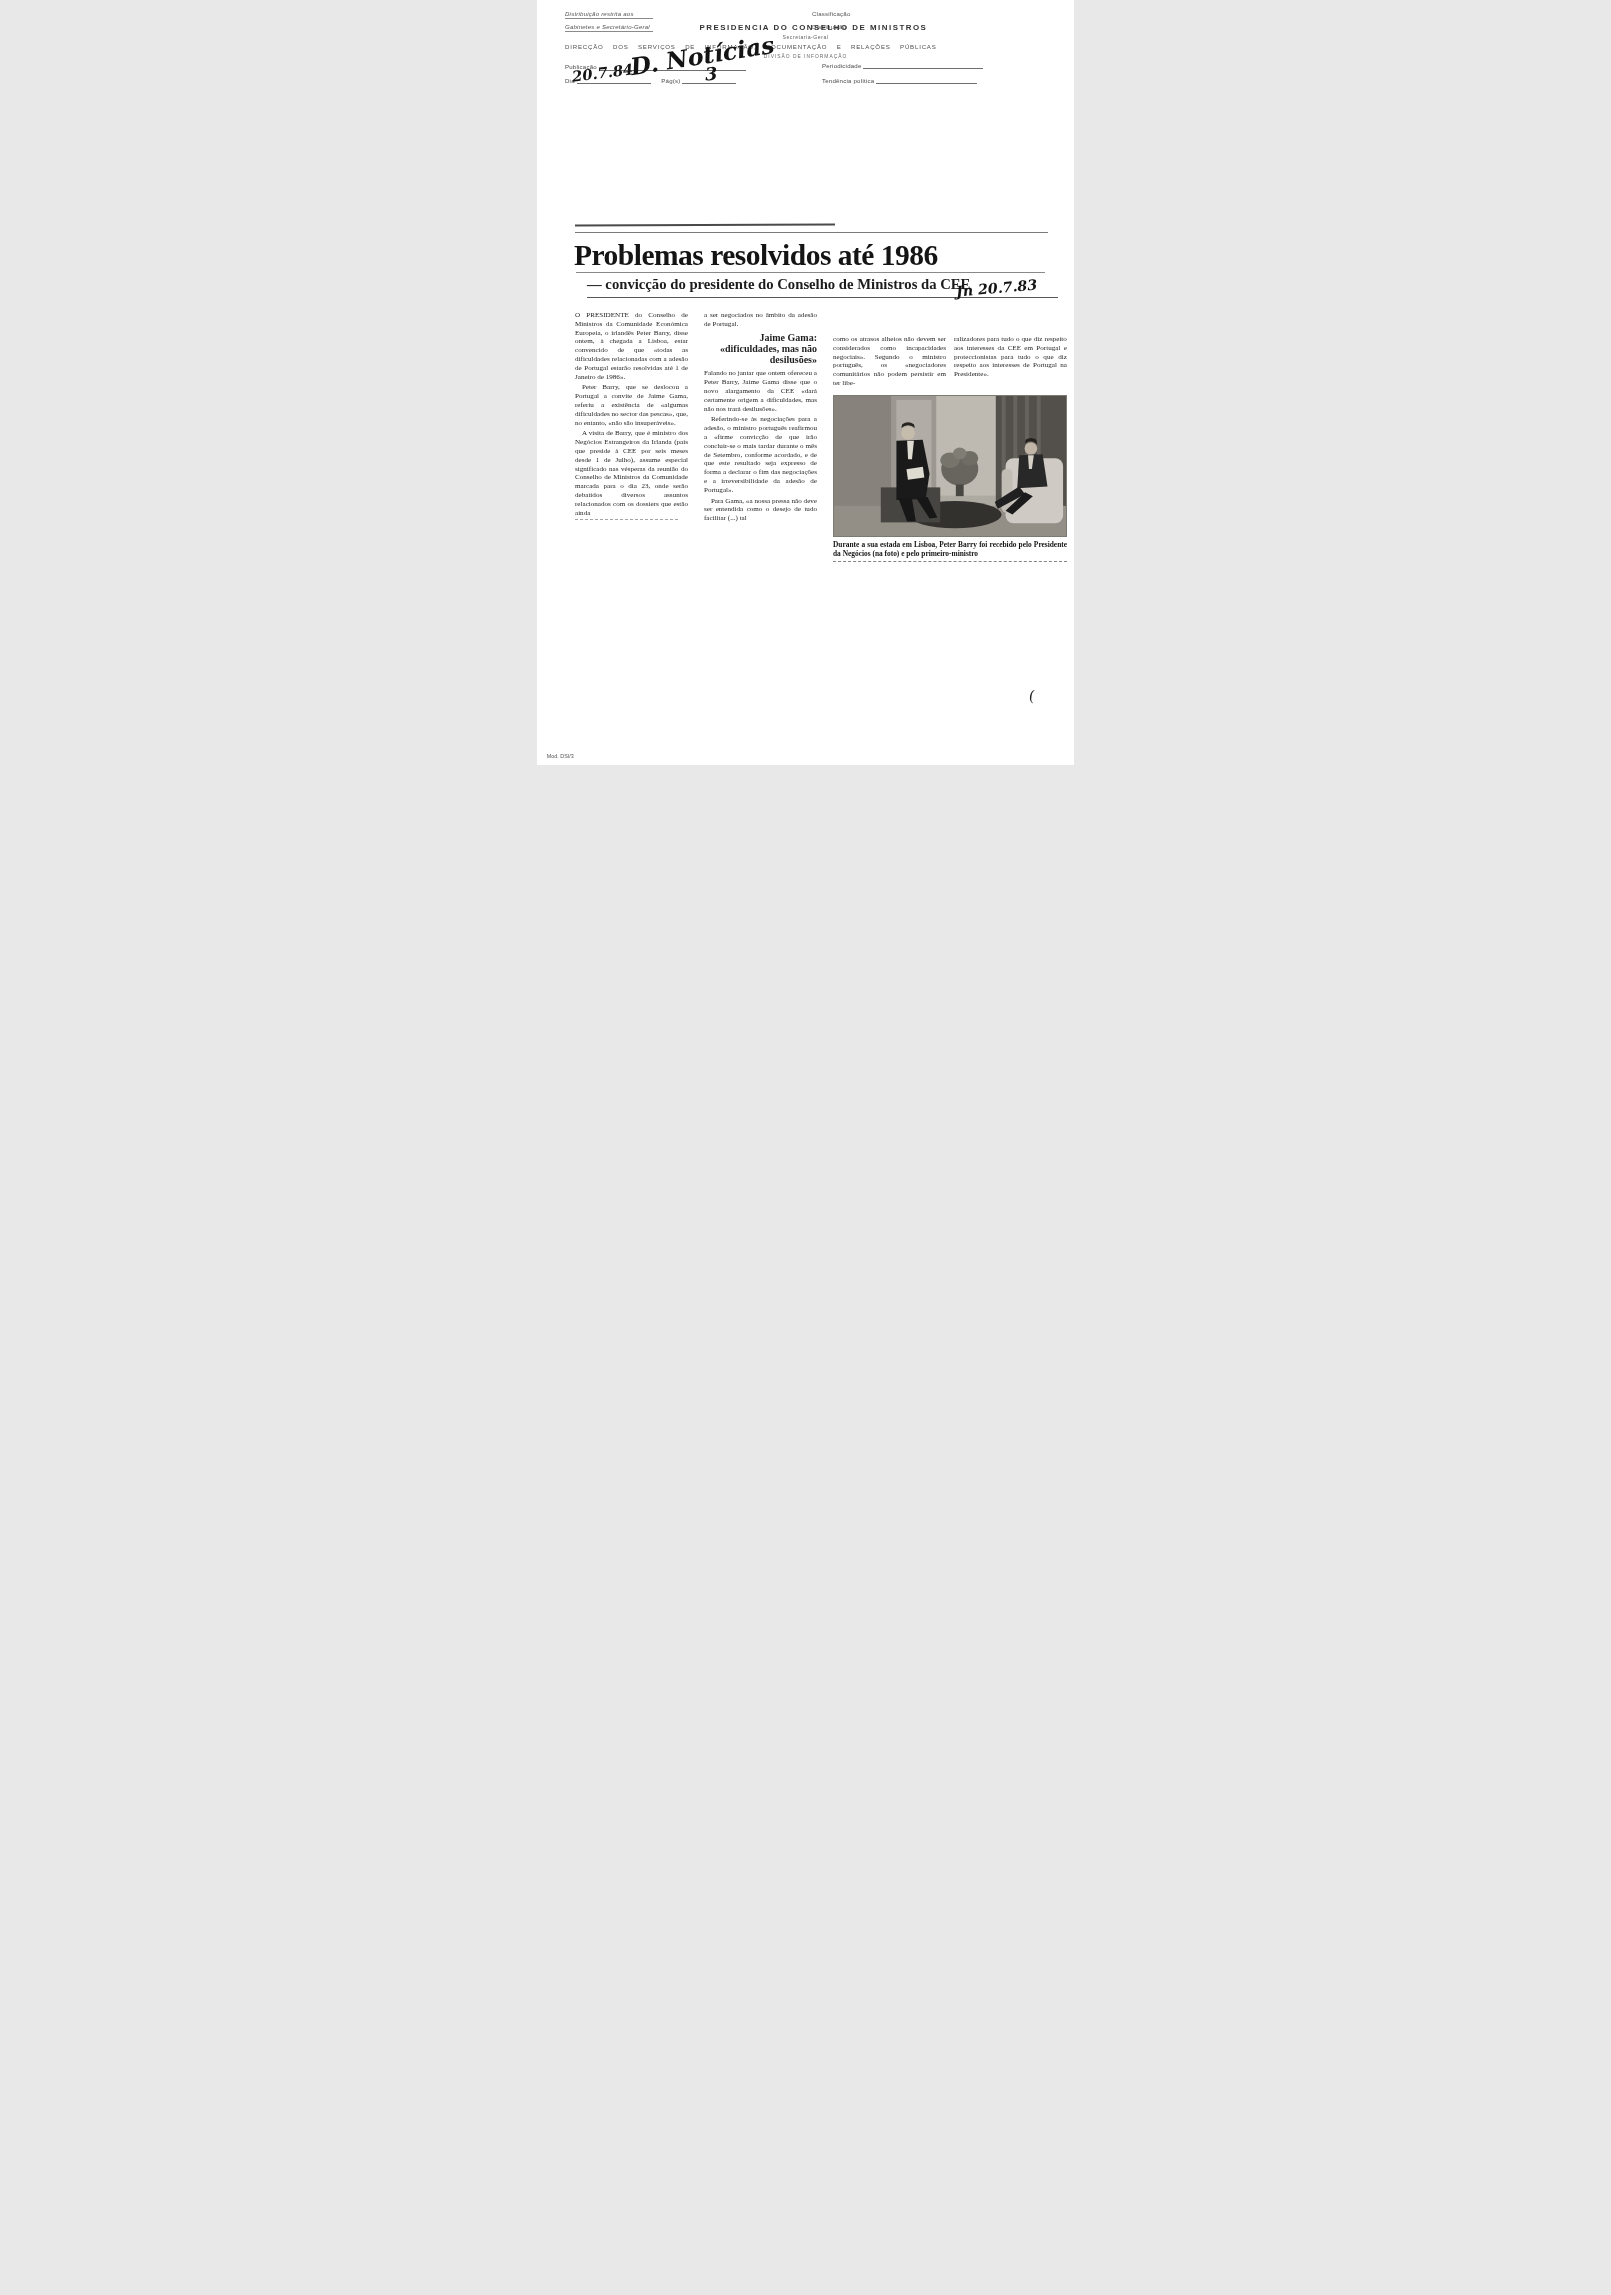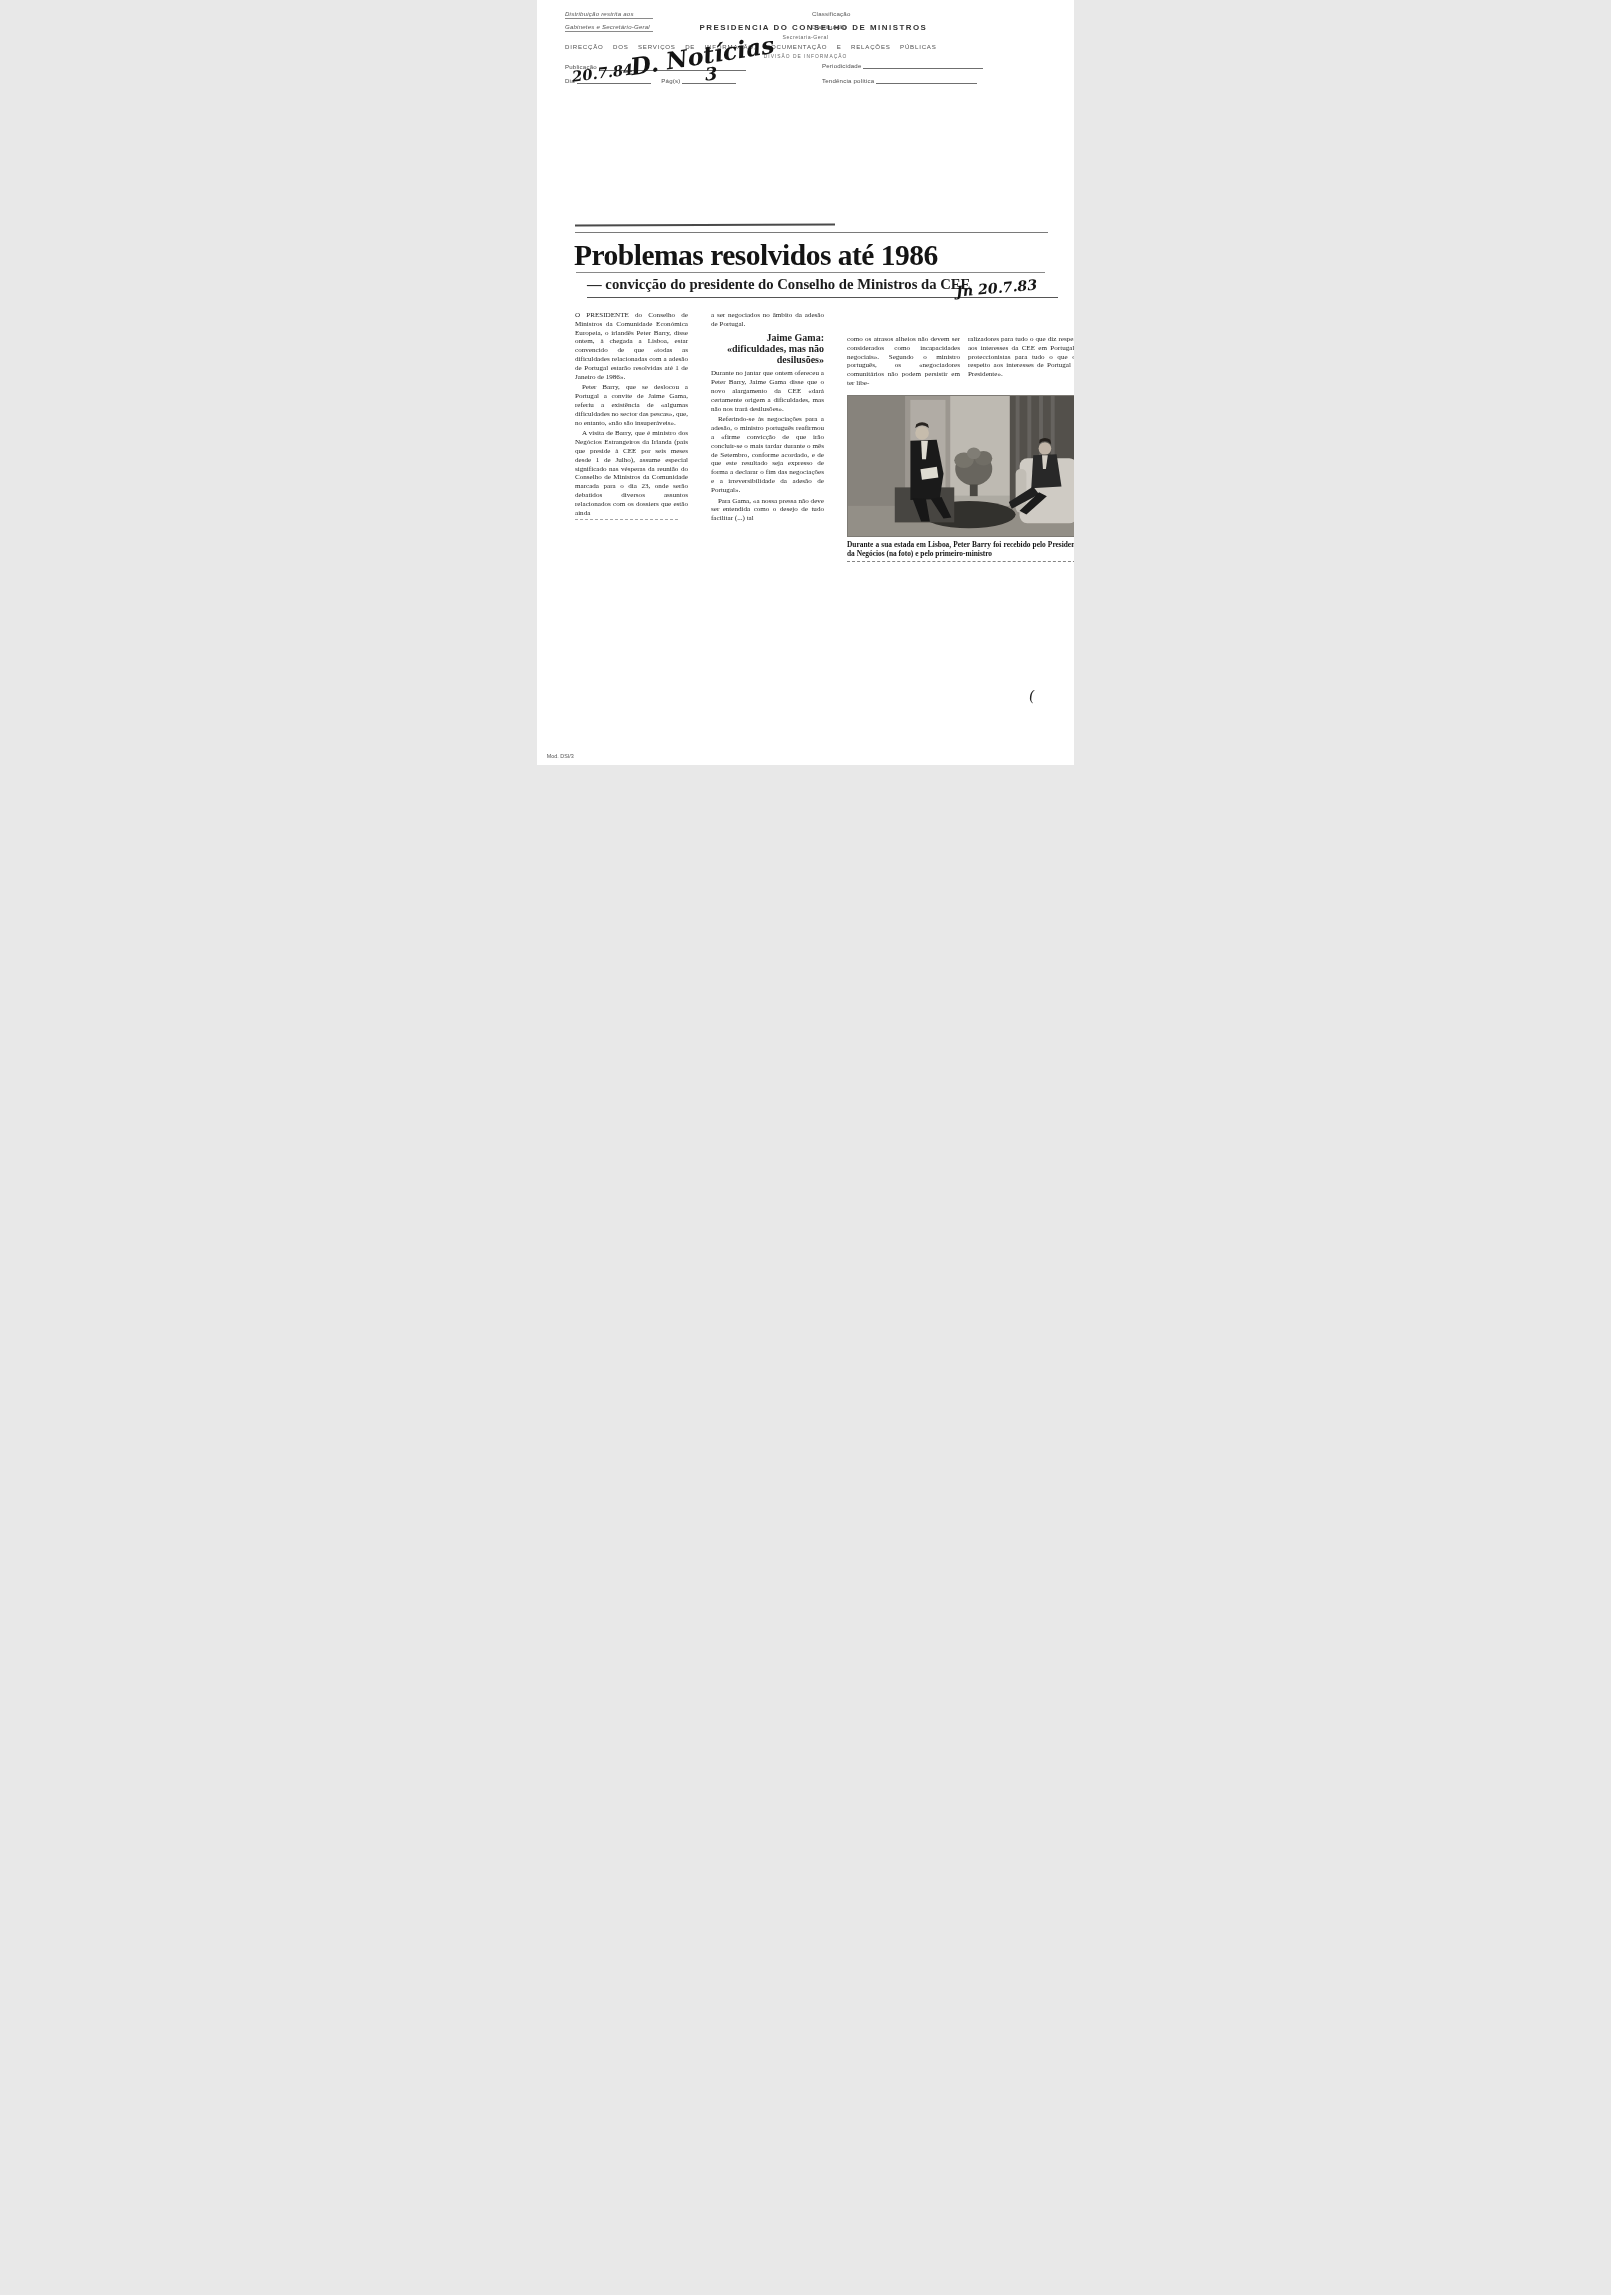--- a/index.html
+++ b/index.html
@@ -61,21 +61,21 @@
     font-size:29.5px; letter-spacing:-0.5px; color:#141414; white-space:nowrap;
   }
   .subhead {
     position:absolute; left:50px; top:276px; width:471px;
     font-family:"Liberation Serif", serif; font-weight:bold;
     font-size:14.7px; color:#1c1c1c; white-space:nowrap;
     border-bottom:1px solid #555; padding-bottom:3.9px;
   }
   .article-body {
     position:absolute; left:38px; top:311px; width:475px;
-    display:flex; gap:23px;
+    display:flex; gap:16px;
     font-family:"Liberation Serif", serif; font-size:7.1px; line-height:8.8px;
     color:#1f1f1f; text-align:justify;
   }
   .col { width:113px; flex:0 0 auto; }
   .col p { margin:0 0 2px 0; }
   .col p + p { text-indent:6.9px; }
   .col-subhead {
     font-weight:bold; font-size:10px; line-height:11px;
     margin:3.9px 0 3.9px 0; text-align:right;
   }
@@ -161,21 +161,21 @@
     <div class="col">
       <p>O PRESIDENTE do Conselho de Ministros da Comunidade Económica Europeia, o irlandês Peter Barry, disse ontem, à chegada a Lisboa, estar convencido de que «todas as dificuldades relacionadas com a adesão de Portugal estarão resolvidas até 1 de Janeiro de 1986».</p>
       <p>Peter Barry, que se deslocou a Portugal a convite de Jaime Gama, referiu a existência de «algumas dificuldades no sector das pescas», que, no entanto, «não são insuperáveis».</p>
       <p>A visita de Barry, que é ministro dos Negócios Estrangeiros da Irlanda (país que preside à CEE por seis meses desde 1 de Julho), assume especial significado nas vésperas da reunião do Conselho de Ministros da Comunidade marcada para o dia 23, onde serão debatidos diversos assuntos relacionados com os dossiers que estão ainda</p>
       <div class="col1-smudge"></div>
     </div>
 
     <div class="col">
       <p>a ser negociados no âmbito da adesão de Portugal.</p>
       <div class="col-subhead">Jaime Gama: «dificuldades, mas não desilusões»</div>
-      <p>Durante no jantar que ontem ofereceu a Peter Barry, Jaime Gama disse que o novo alargamento da CEE «dará certamente origem a dificuldades, mas não nos trará desilusões».</p>
+      <p>Falando no jantar que ontem ofereceu a Peter Barry, Jaime Gama disse que o novo alargamento da CEE «dará certamente origem a dificuldades, mas não nos trará desilusões».</p>
       <p>Referindo-se às negociações para a adesão, o ministro português reafirmou a «firme convicção de que irão concluir-se o mais tardar durante o mês de Setembro, conforme acordado, e de que este resultado seja expresso de forma a declarar o fim das negociações e a irreversibilidade da adesão de Portugal».</p>
       <p>Para Gama, «a nossa pressa não deve ser entendida como o desejo de tudo facilitar (...) tal</p>
     </div>
 
     <div class="right-half">
       <div class="right-cols">
         <div class="col">
           <p>como os atrasos alheios não devem ser considerados como incapacidades negociais». Segundo o ministro português, os «negociadores comunitários não podem persistir em ter libe-</p>
         </div>
         <div class="col">

